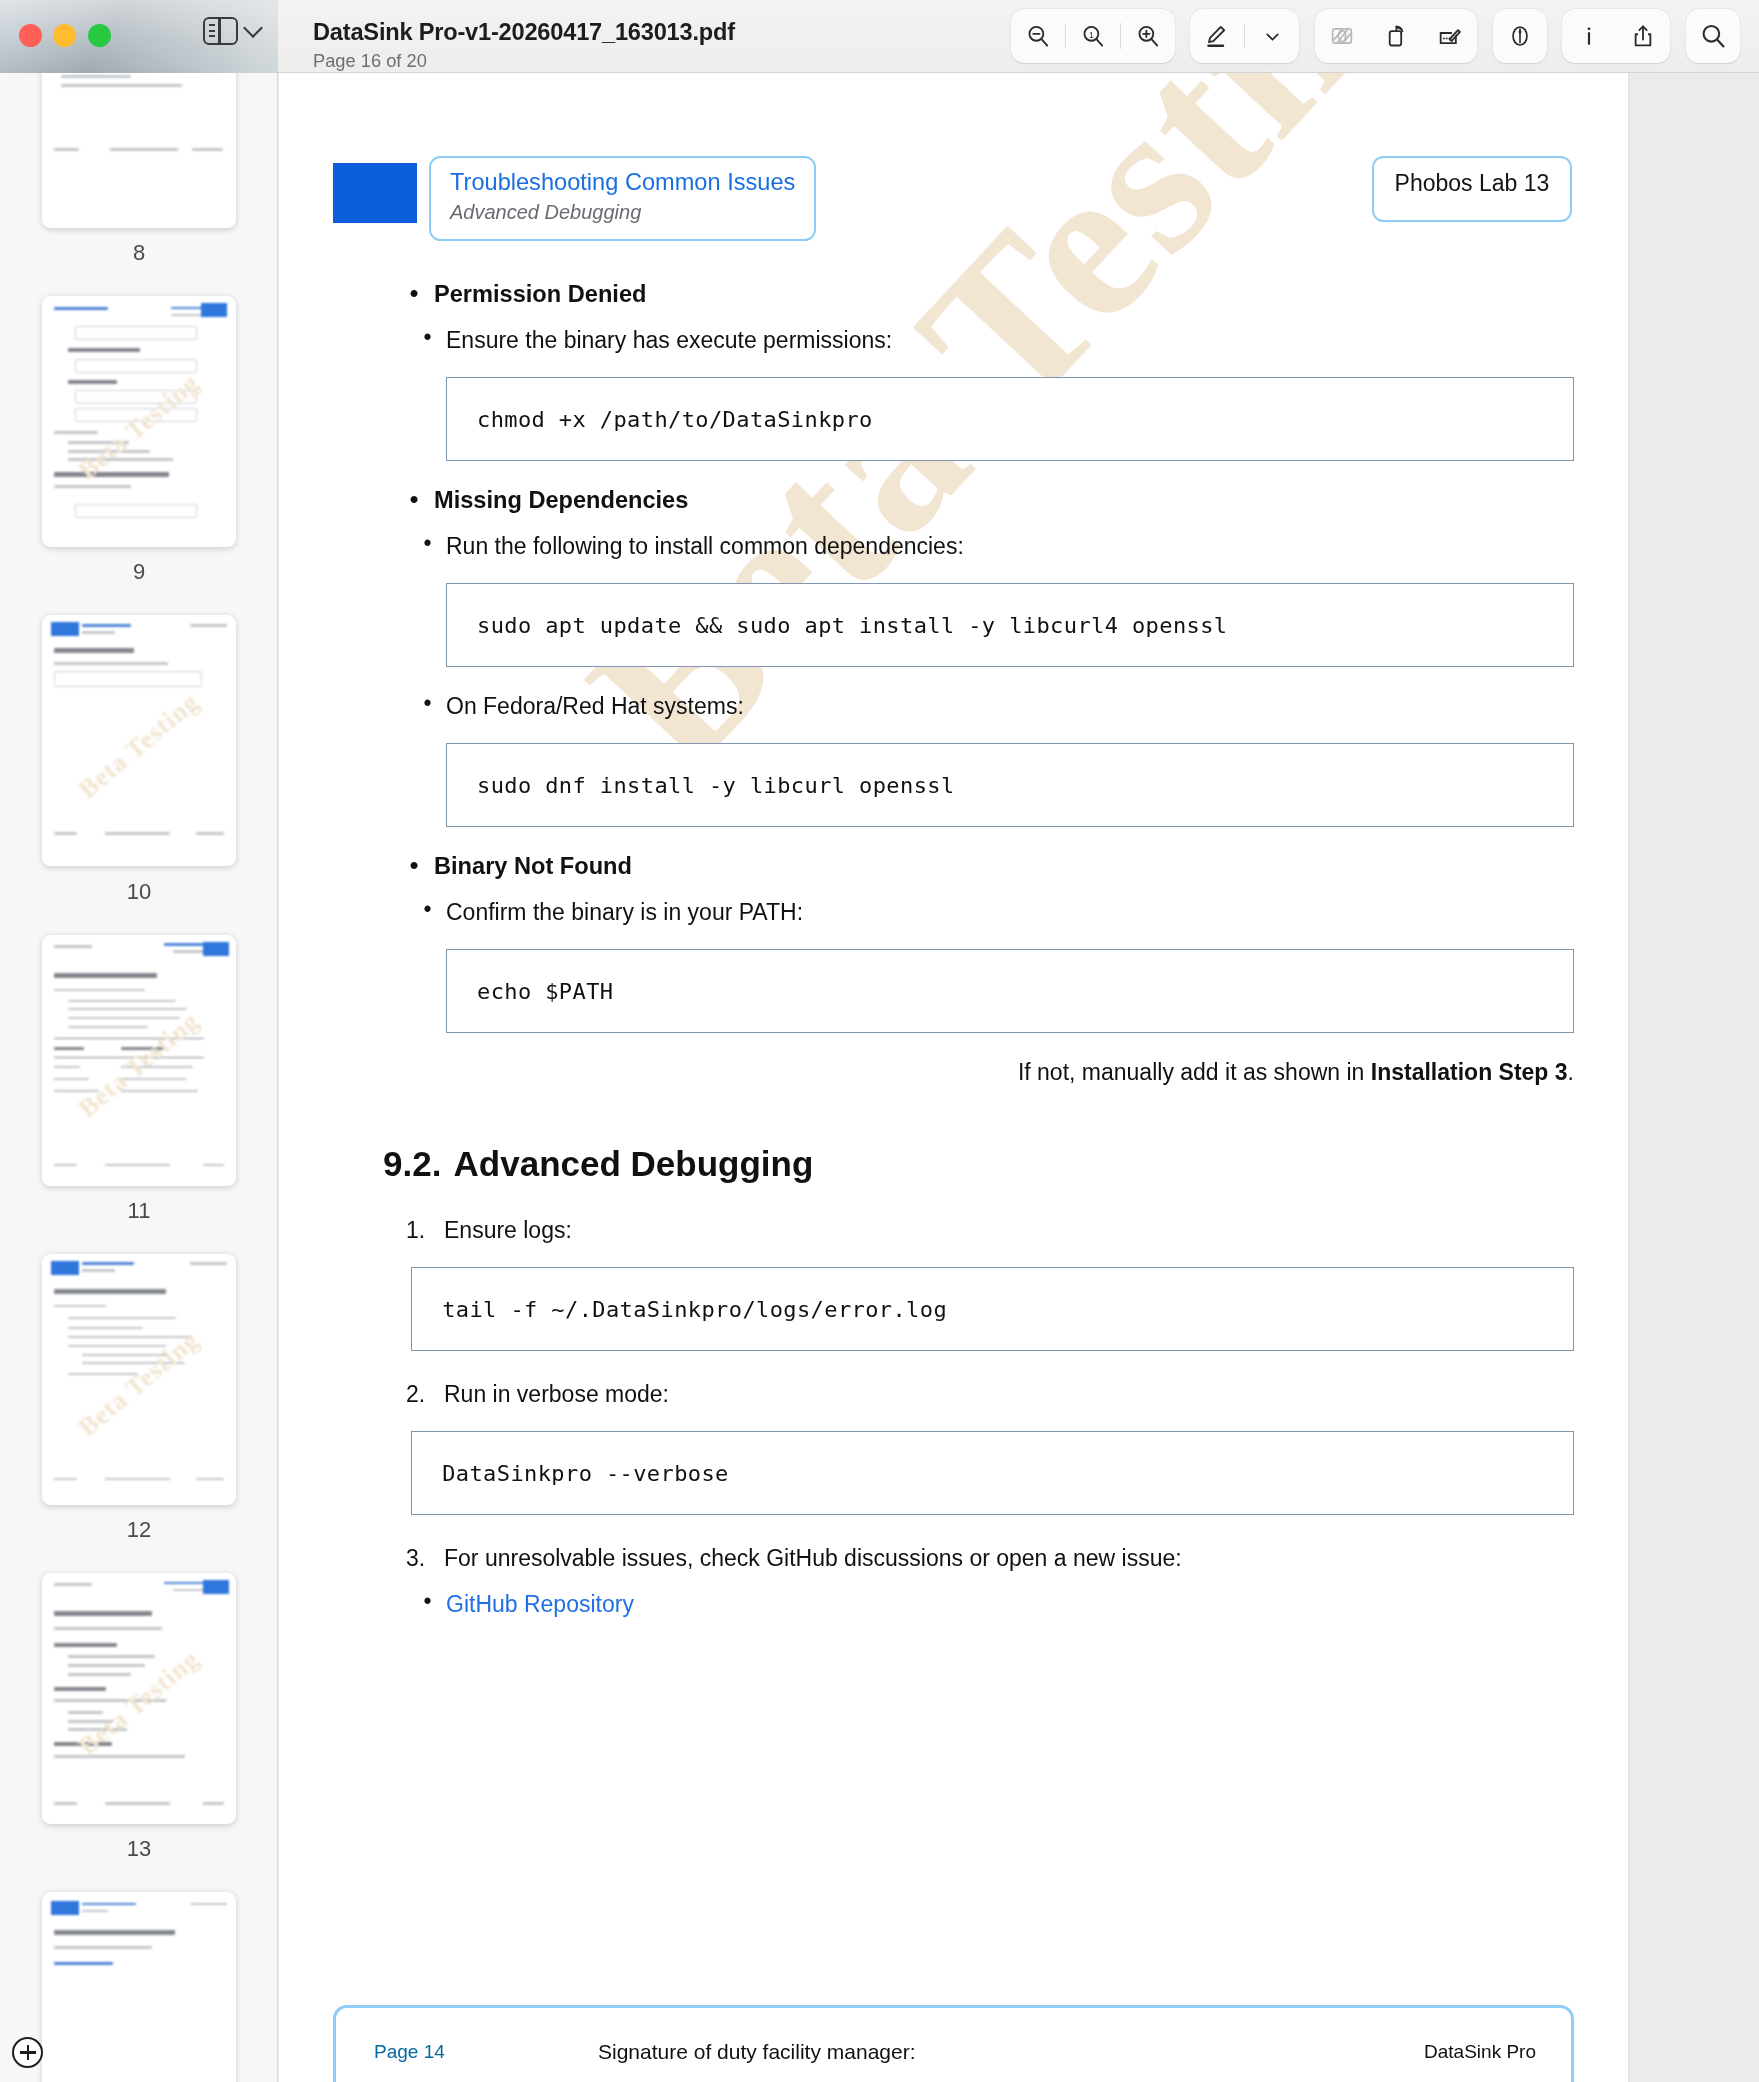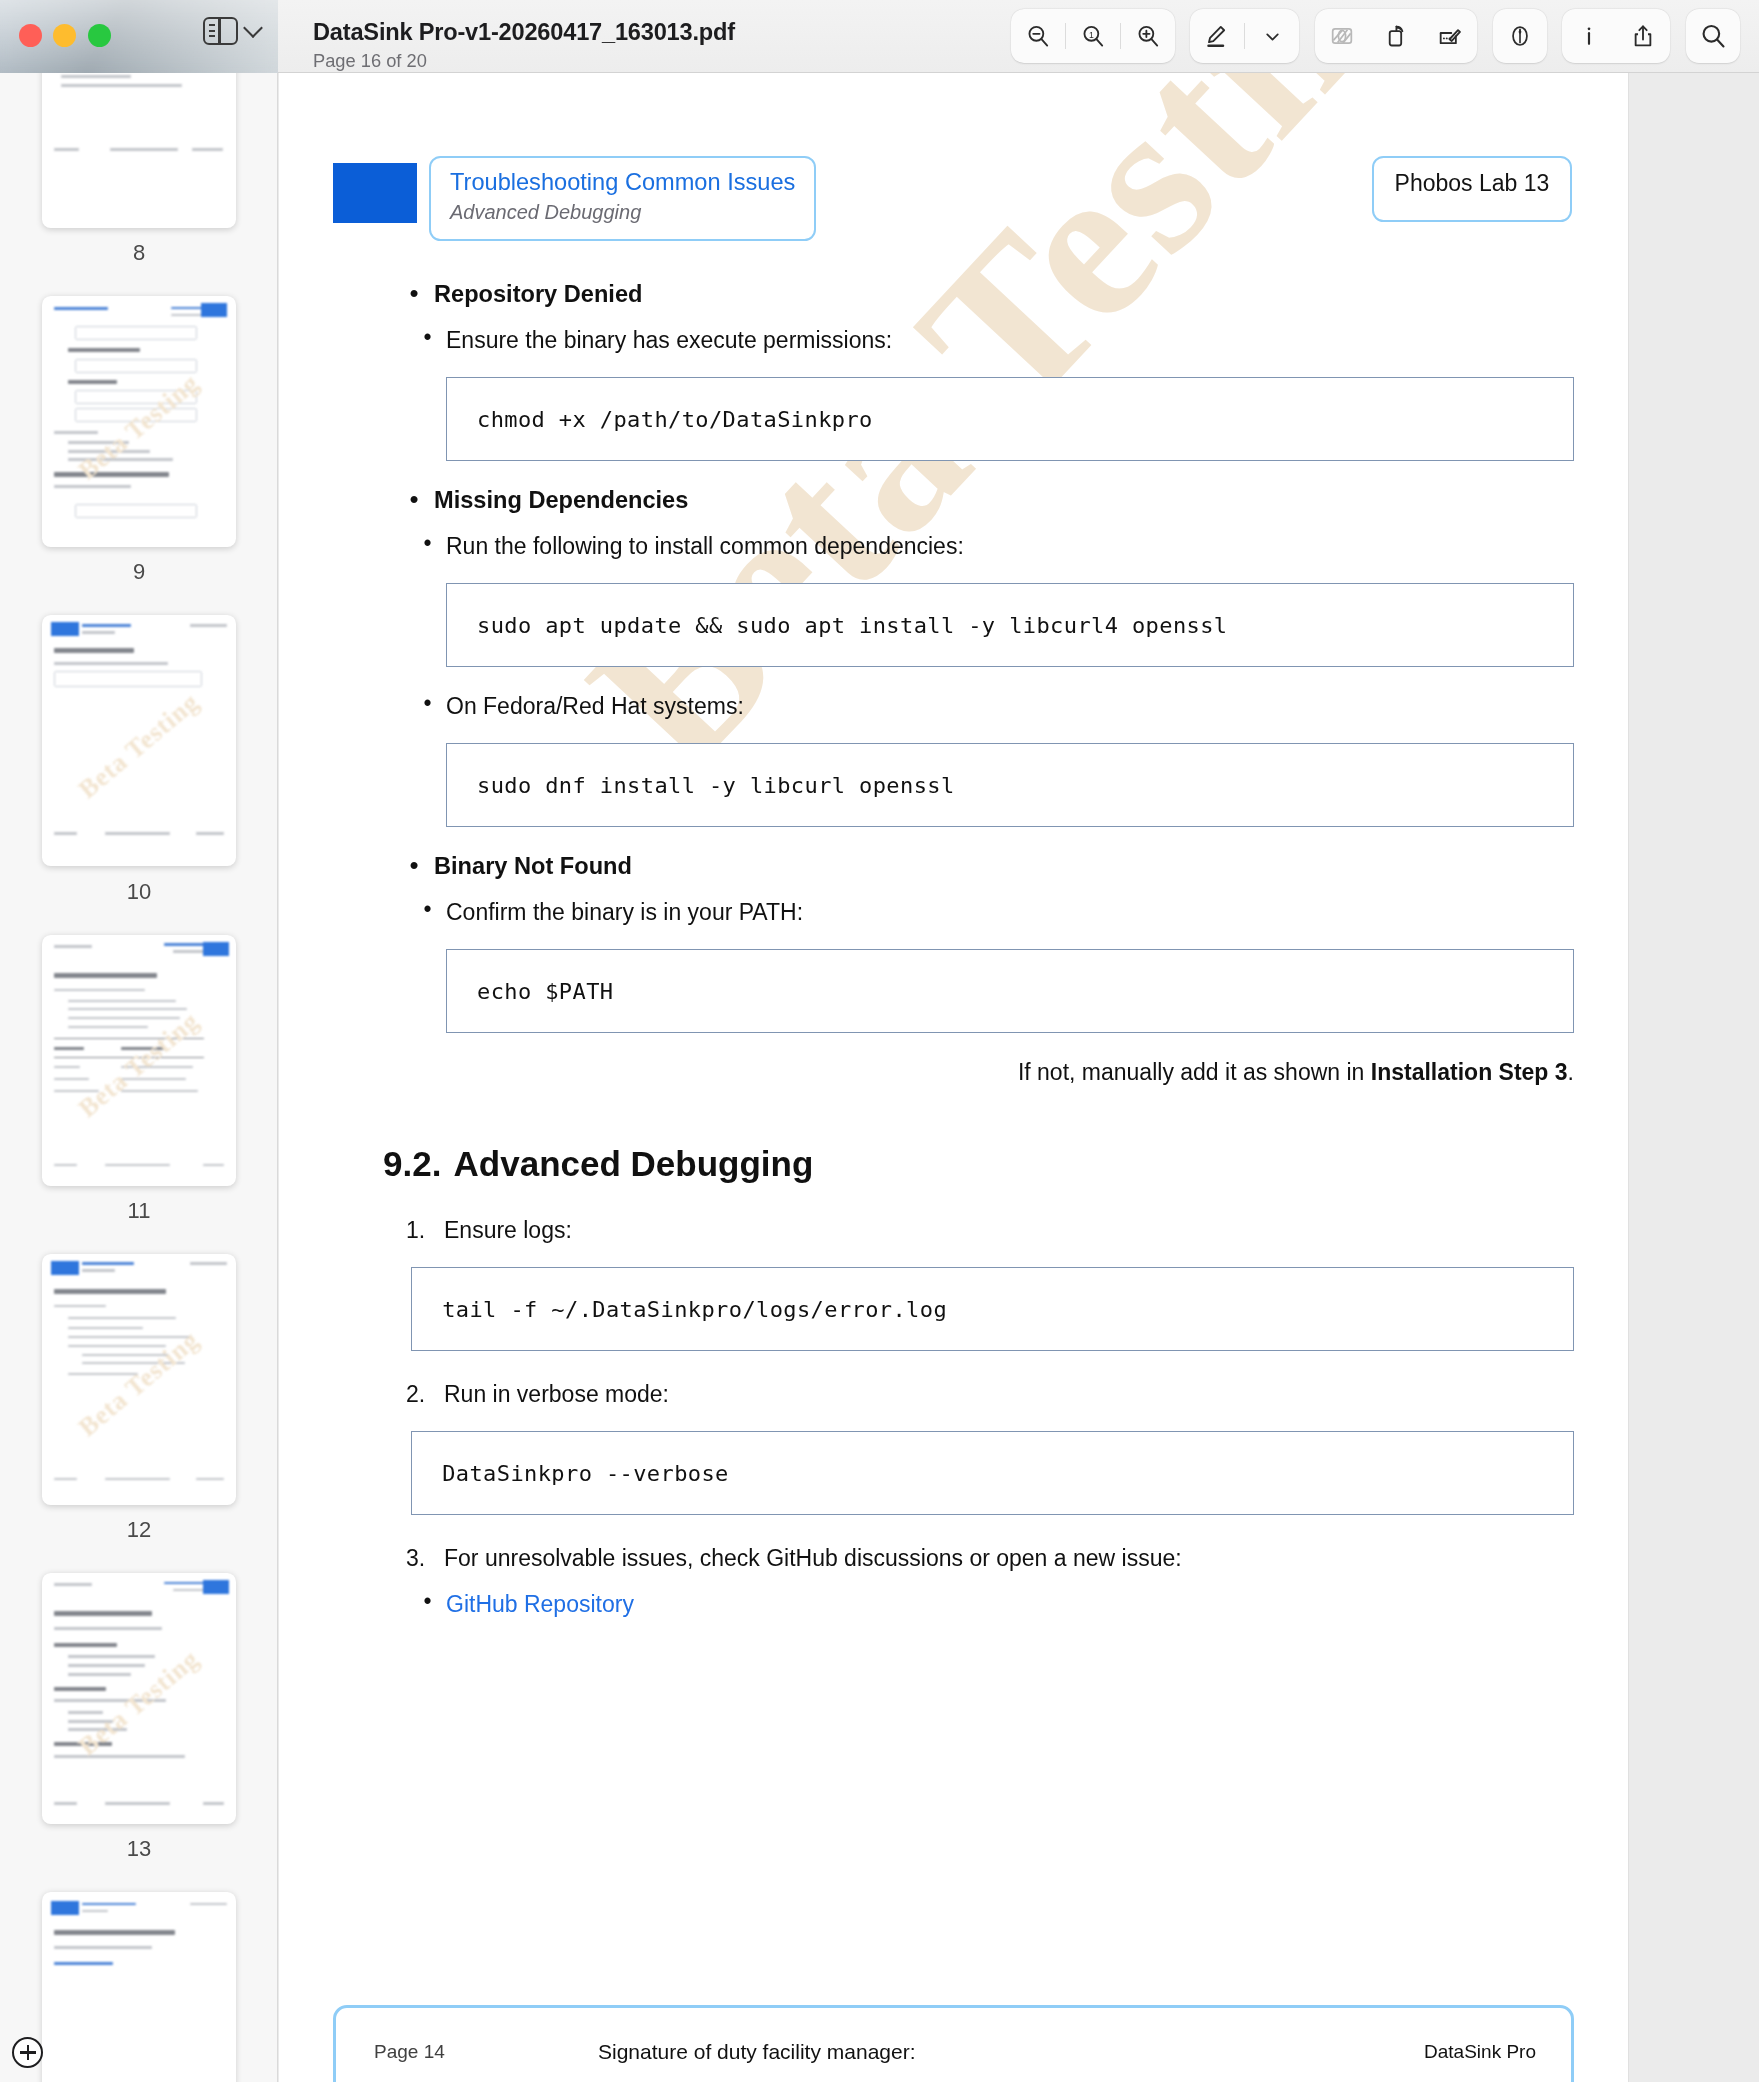--- a/index.html
+++ b/index.html
@@ -163,21 +163,21 @@
   .l3 { position: relative; padding-left: 40px; margin-top: 19px; }
   .l3::before { content:"•"; position:absolute; left: 17.5px; top: -3.5px; font-size: 23px; color:#111; }
   .l3 a { font-size: 23px; color:#1f6fe5; text-decoration: none; }
 
   
   #doc-footer {
     position:absolute; left: 54px; right: 54px; bottom: 66px;
     border: 3.5px solid #8fcdf7; border-radius: 14px; height: 94px;
     display:flex; align-items:center; z-index: 2; background: rgba(255,255,255,.6);
   }
-  #ft-left { position:absolute; left: 38px; font-size: 19px; color:#404040; }
+  #ft-left { position:absolute; left: 38px; font-size: 19px; color:#0369a1; }
   #ft-mid  { position:absolute; left: 262px; font-size: 21px; color:#111;text-align:right; }
   #ft-right{ position:absolute; right: 35px; font-size: 19px; color:#111; }
 </style>
 </head>
 <body>
 
 <div id="app">
 
   <div id="toolbar">
 
@@ -491,21 +491,21 @@
             <div id="hdr-titlebox">
               <div id="hdr-title">Troubleshooting Common Issues</div>
               <div id="hdr-sub">Advanced Debugging</div>
             </div>
             <div id="hdr-lab">Phobos Lab 13</div>
           </div>
 
           <div id="body">
 
             <div class="l1">
-              <span class="txt">Repository Denied</span>
+              <span class="txt">Permission Denied</span>
             </div>
             <div class="l2">
               <span class="txt">Ensure the binary has execute permissions:</span>
             </div>
             <div class="code">chmod +x /path/to/DataSinkpro</div>
 
             <div class="l1">
               <span class="txt">Missing Dependencies</span>
             </div>
             <div class="l2">

